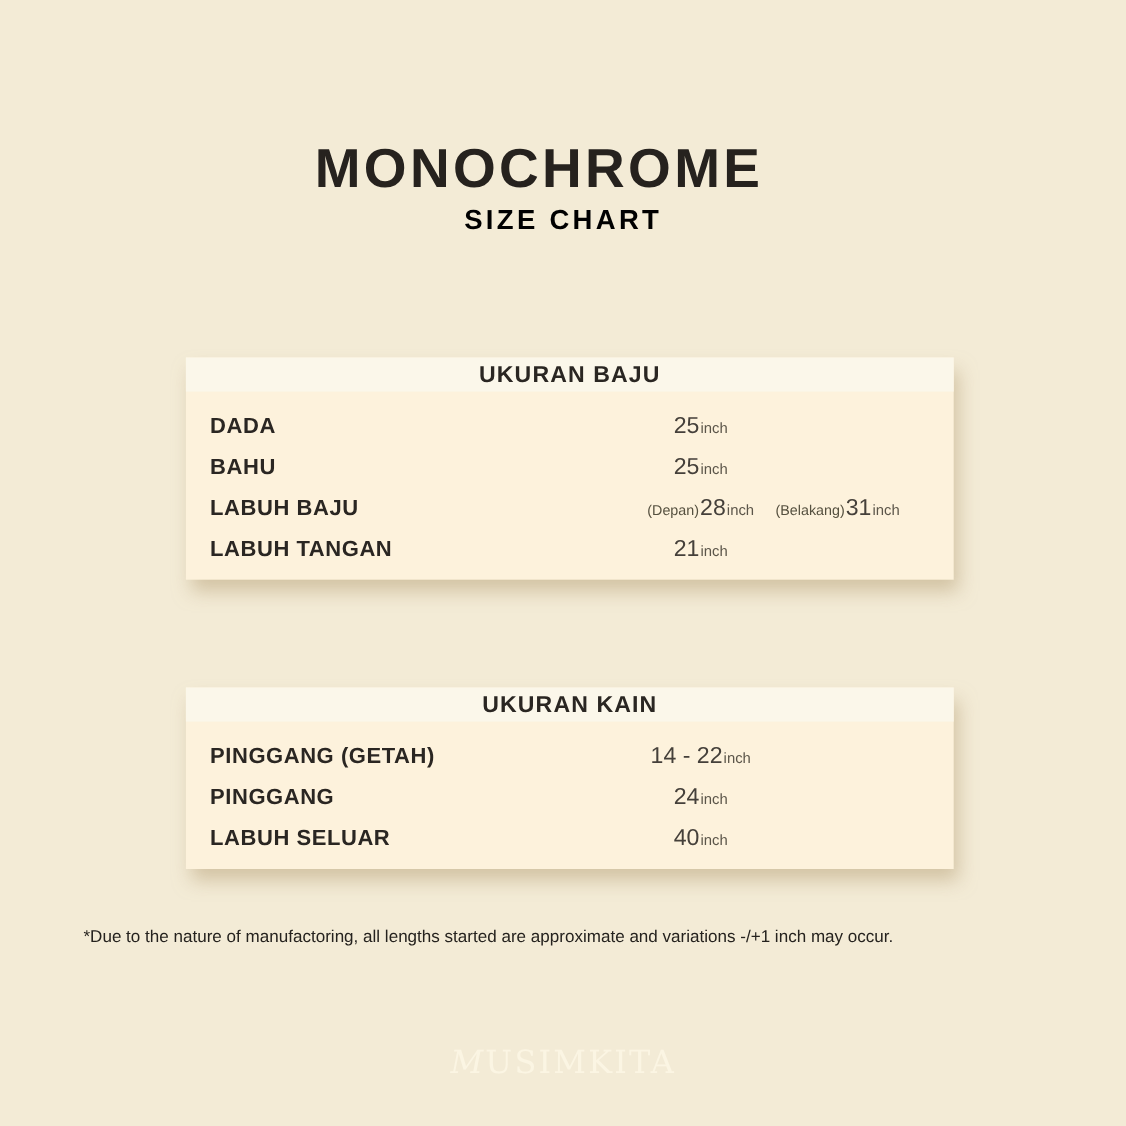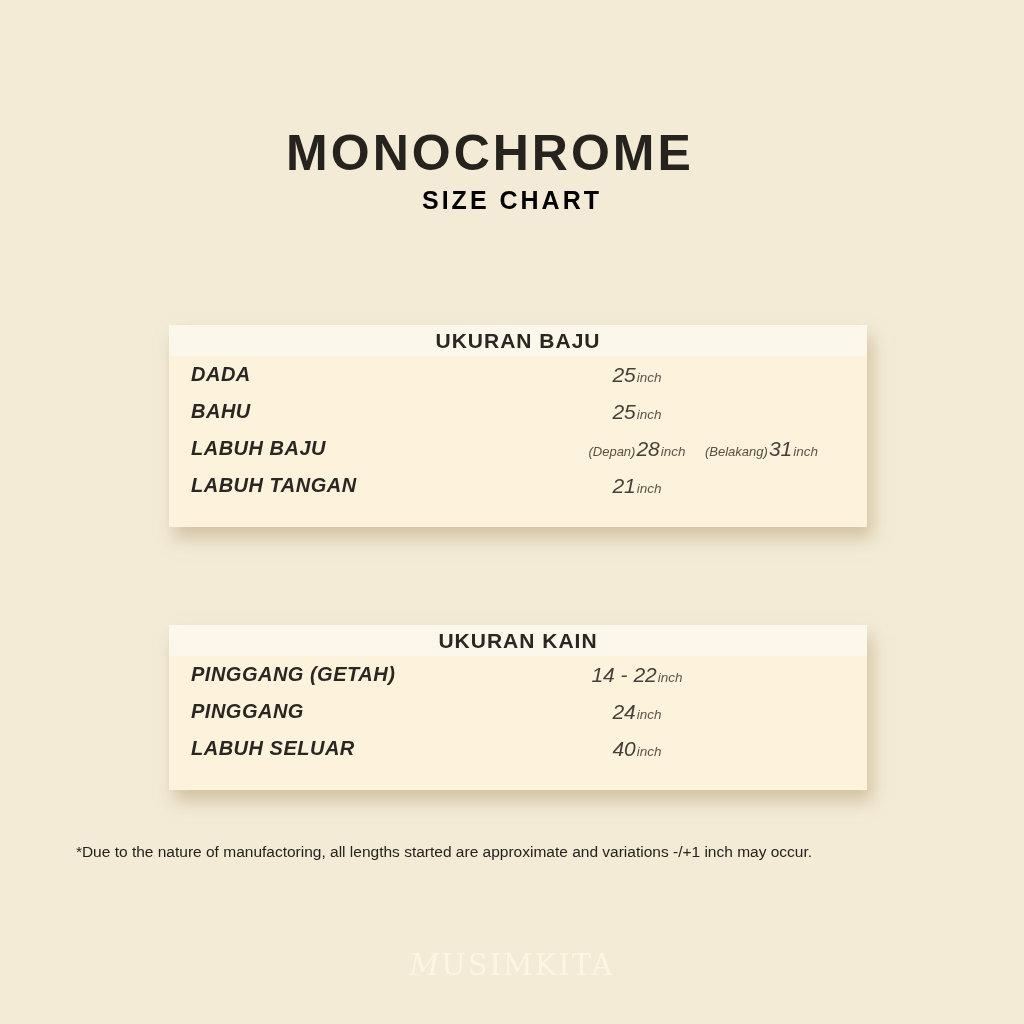--- a/index.html
+++ b/index.html
@@ -38,23 +38,22 @@
     height:31px;
     background:#fbf7ea;
     display:flex; align-items:center; justify-content:center;
     font-size:21px; font-weight:700; letter-spacing:1px;
     color:#2a2622;
   }
   .card-body { padding:7px 0 16px 0; }
 
   .row {
     position:relative; height:37px;
-    display:flex; align-items:flex-start;
+    display:flex; align-items:flex-end;
     padding-left:22px;
-    font-style:italic;
   }
   .row .label {
     font-size:20px; font-weight:700; letter-spacing:0.5px;
     color:#2a2622;
   }
   .val {
     position:absolute;
     display:inline-flex; align-items:baseline; gap:1px;
     white-space:nowrap;
   }

